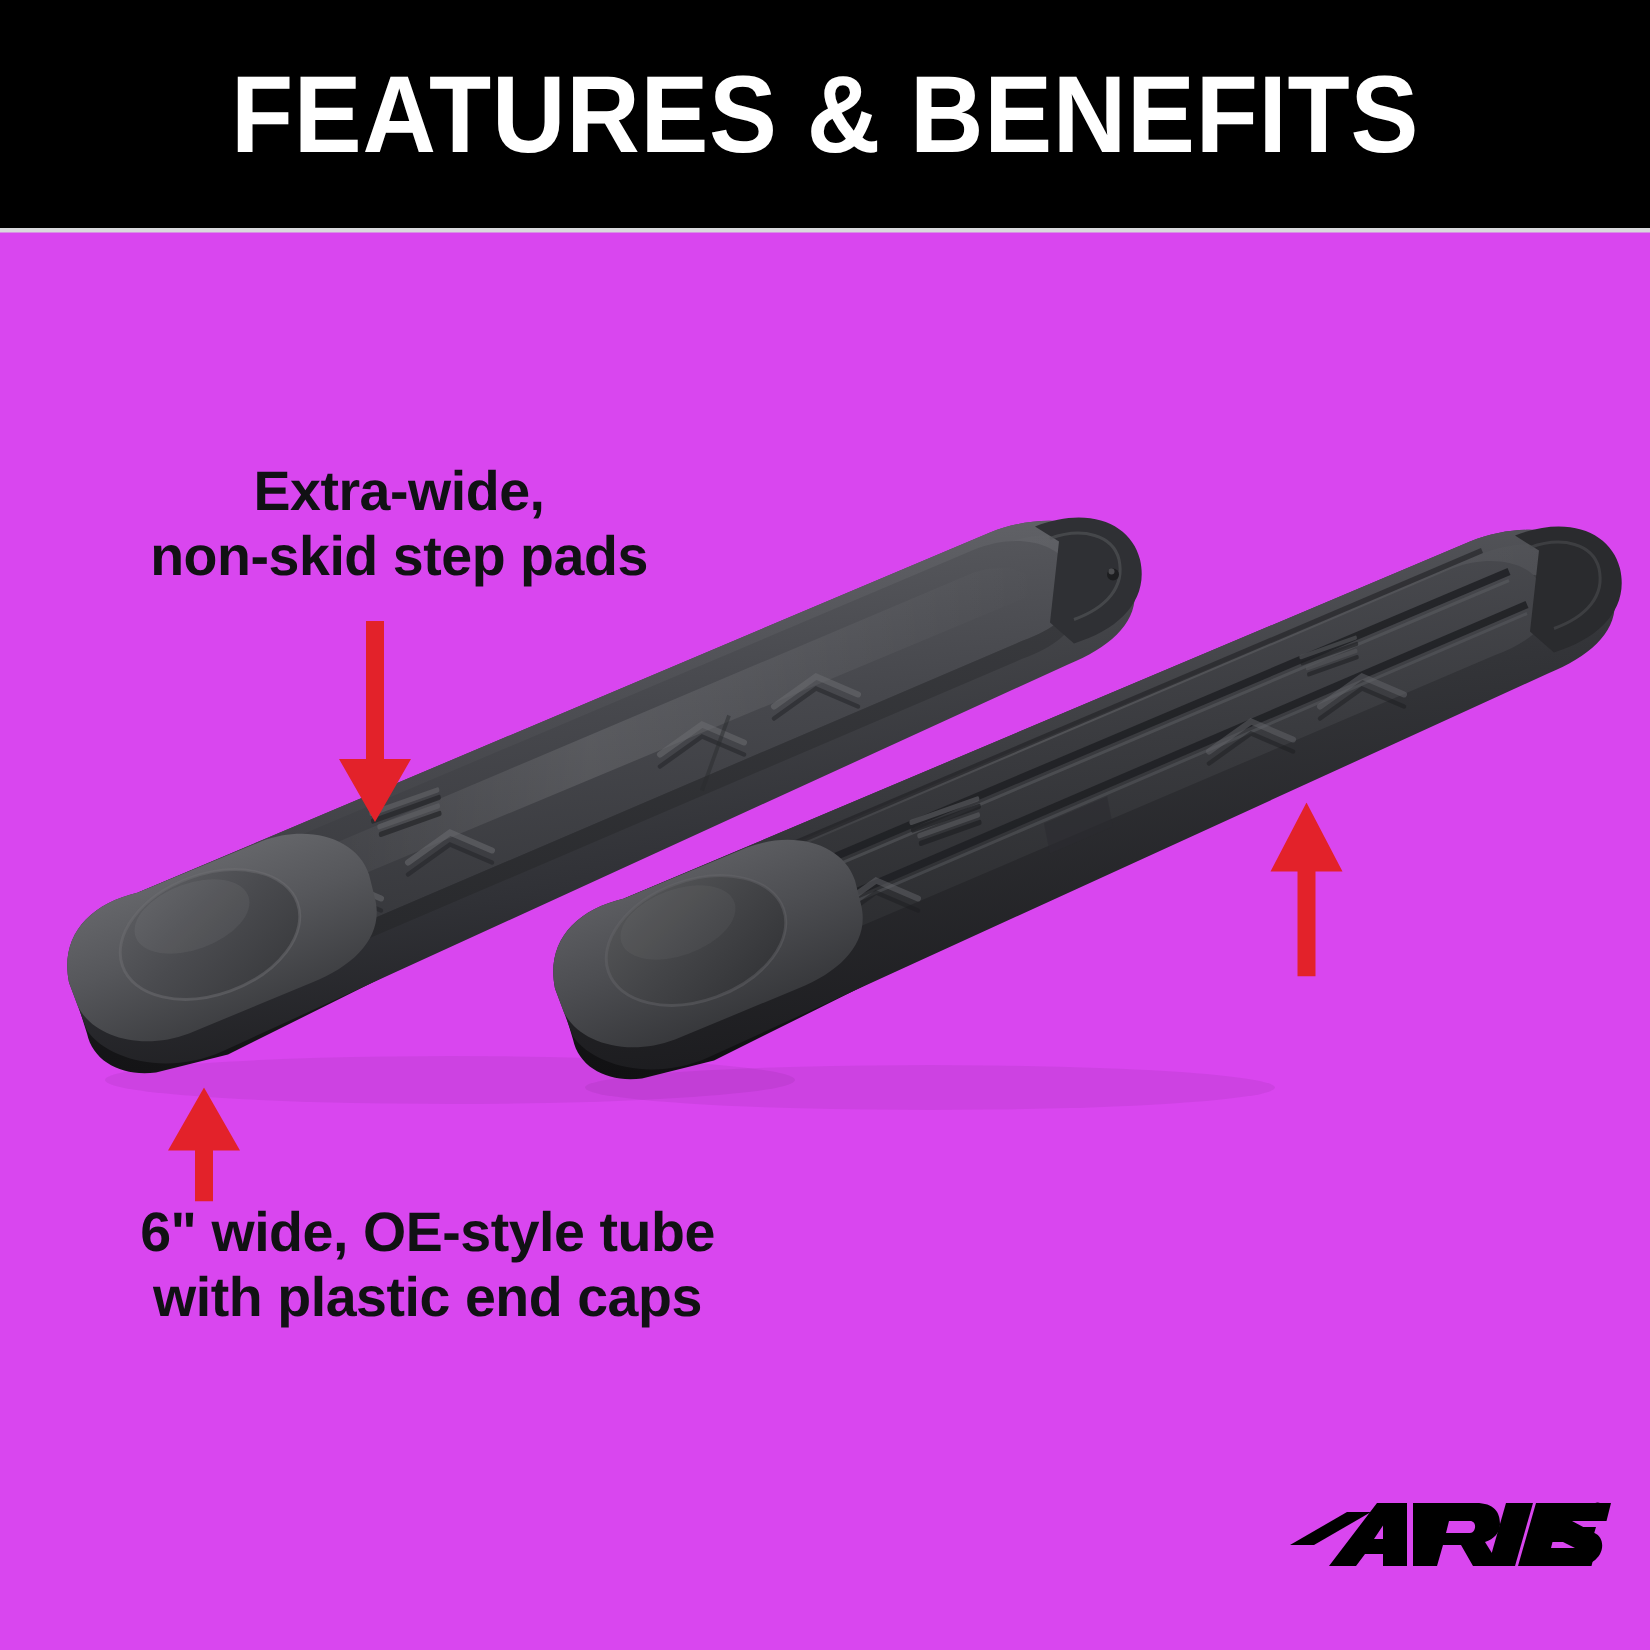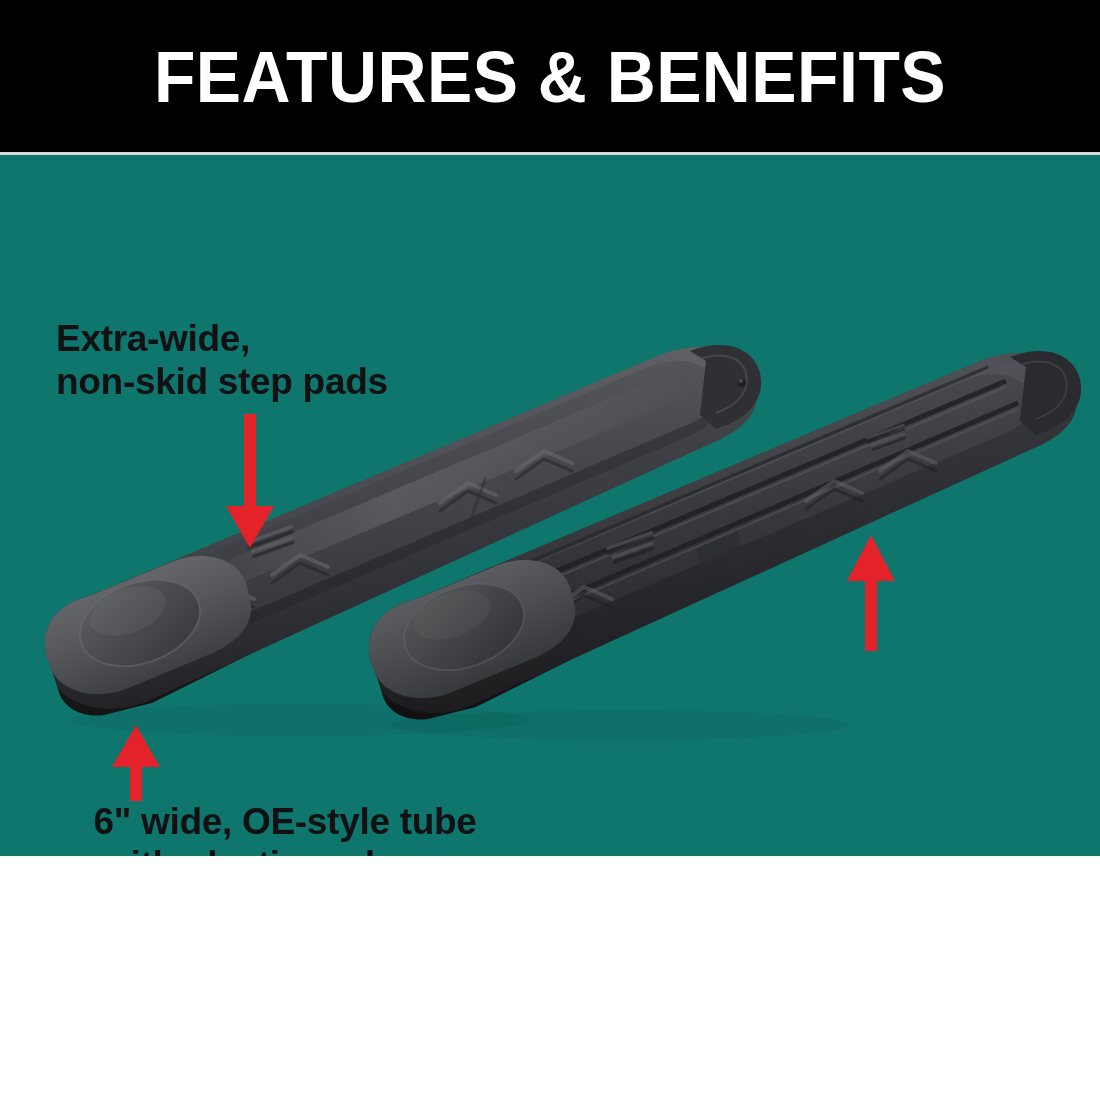--- a/index.html
+++ b/index.html
@@ -6,22 +6,22 @@
     margin: 0;
     padding: 0;
     background: #ffffff;
   }
   body {
     font-family: "Liberation Sans", sans-serif;
   }
   #canvas {
     position: relative;
     width: 1100px;
-    height: 856px;
-    background: #0f766e;
+    height: 1100px;
+    background: #d946ef;
     overflow: hidden;
   }
 
   
   #header-banner {
     position: absolute;
     left: 0; top: 0;
     width: 1100px;
     height: 152px;
     background: #000000;
@@ -58,22 +58,23 @@
     color: #111114;
     font-family: "Liberation Sans", sans-serif;
     font-weight: bold;
     font-size: 37px;
     line-height: 1.17;
     white-space: pre-line;
     letter-spacing: -0.3px;
   }
   #callout-steppads {
     left: 56px;
-    top: 317px;
+    top: 306px;
     width: 420px;
+    text-align: center;
   }
   #callout-tube {
     left: 40px;
     top: 800px;
     width: 490px;
     text-align: center;
   }
   #callout-track {
     left: 700px;
     top: 655px;

